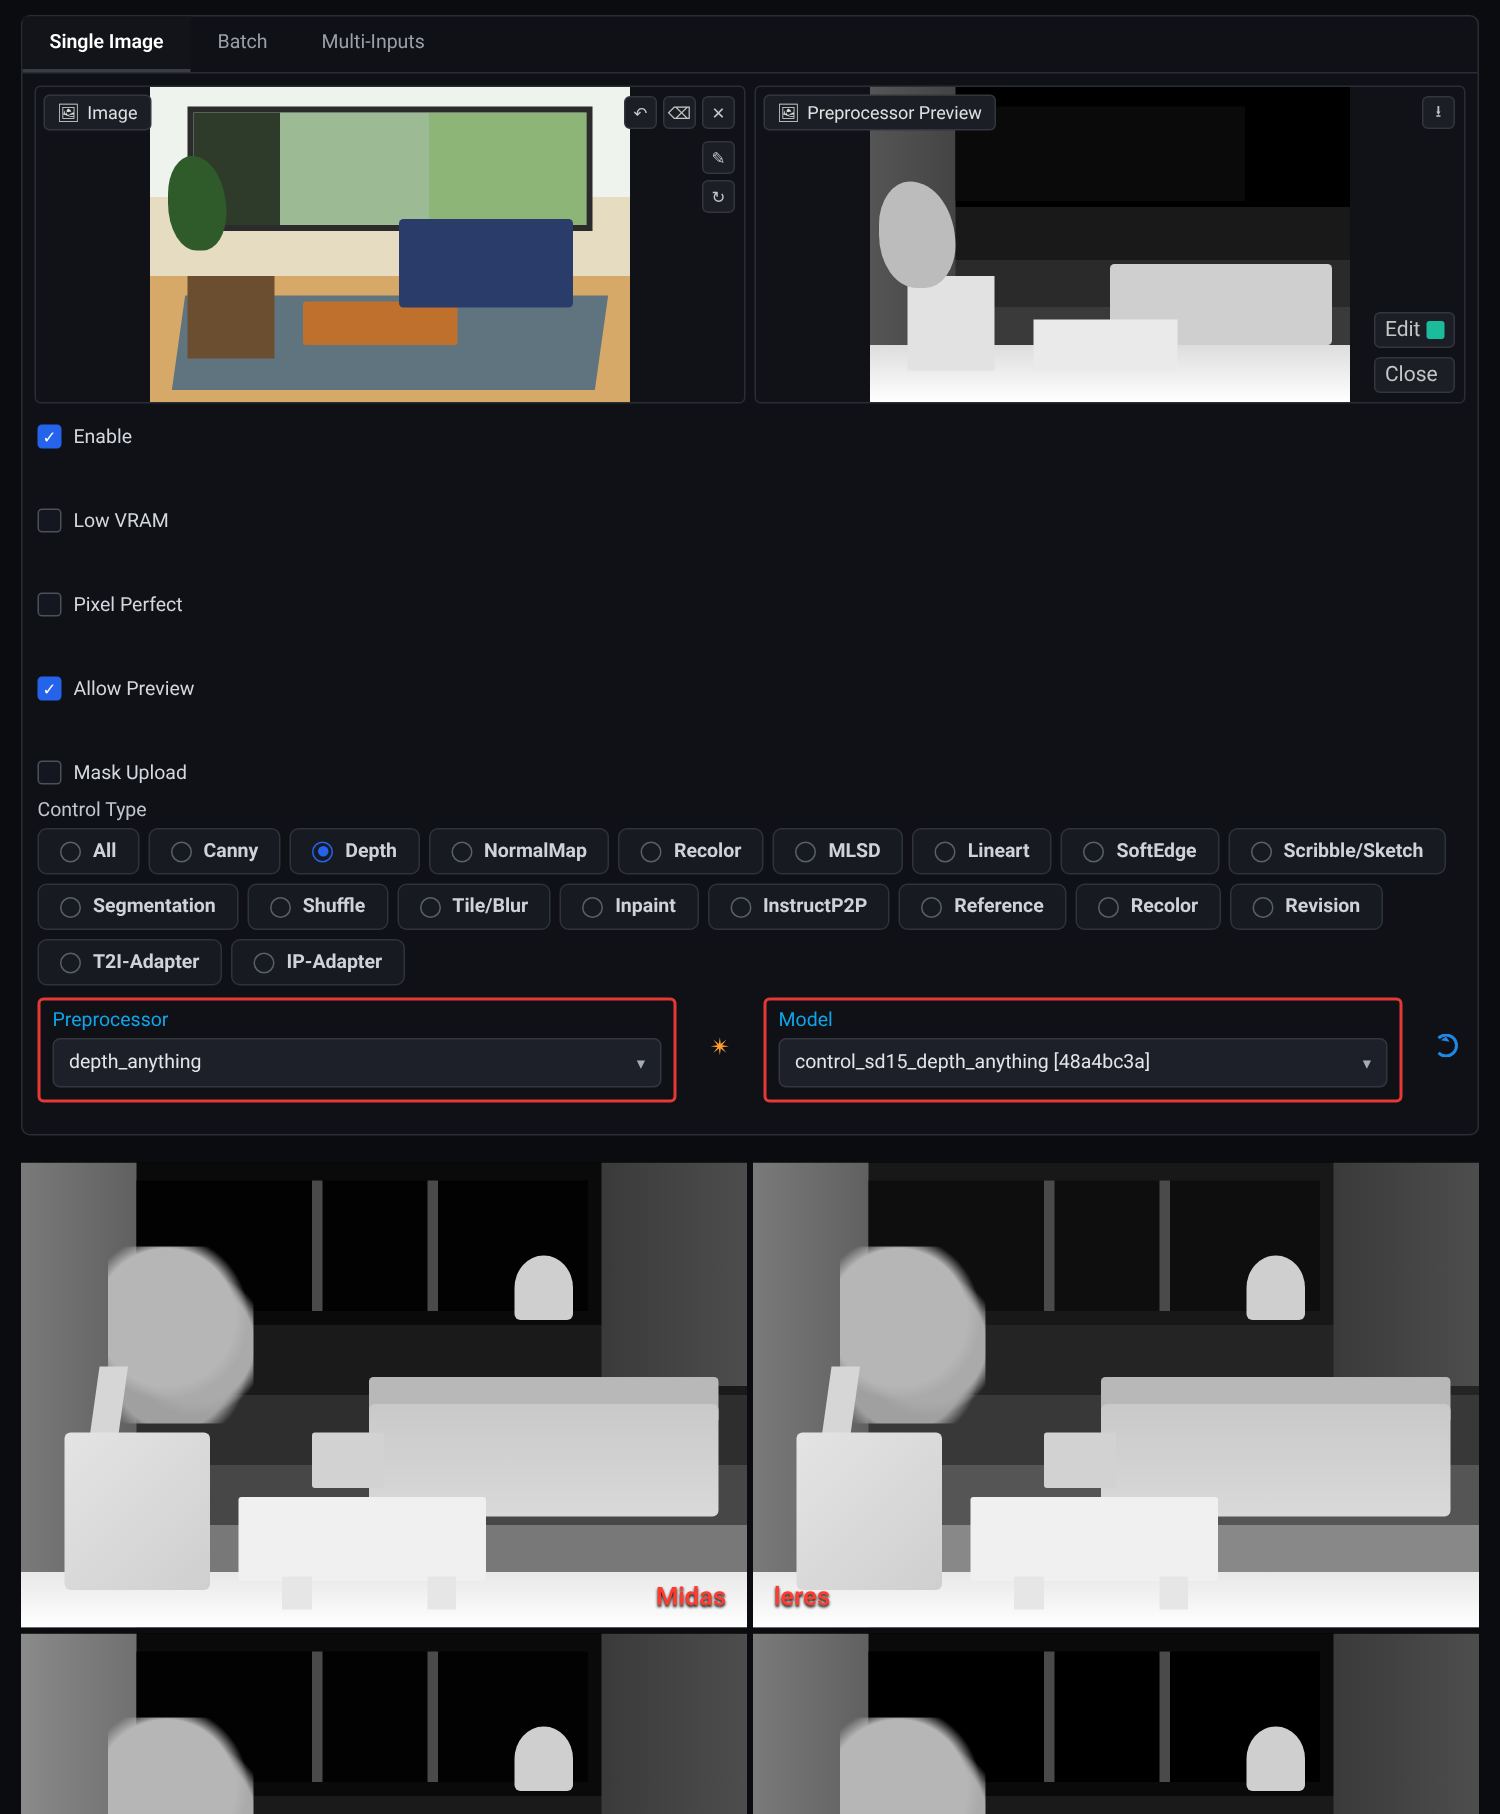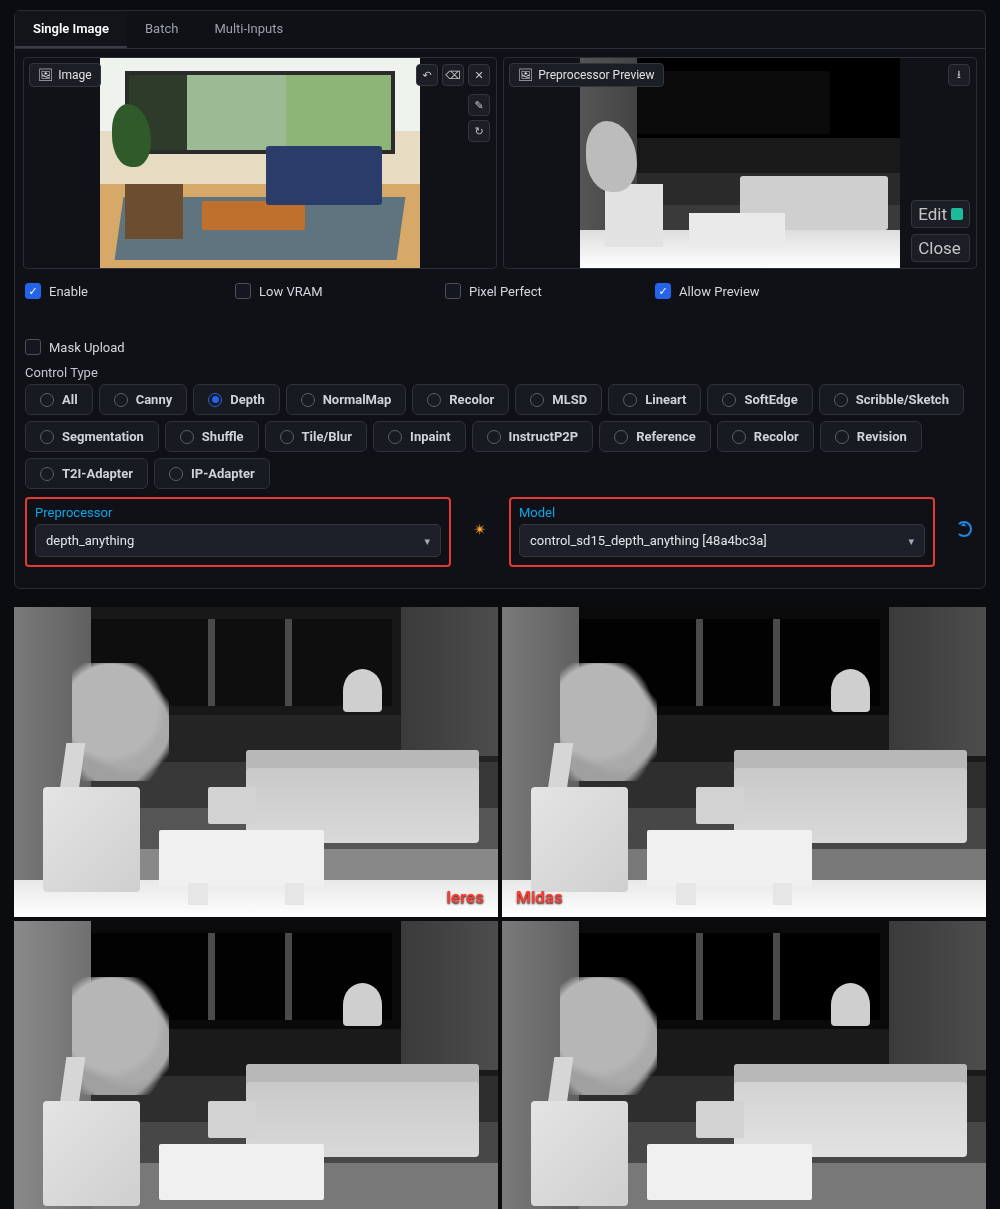--- a/index.html
+++ b/index.html
@@ -113,39 +113,40 @@
   .depth-table{position:absolute;left:34%;bottom:10%;width:30%;height:16%;background:#eaeaea;}
   .depth-chair{position:absolute;left:8%;bottom:10%;width:18%;height:30%;background:#e2e2e2;}
   .depth-plant{position:absolute;left:2%;top:30%;width:16%;height:34%;background:#bcbcbc;border-radius:40% 60% 40% 50%;}
   .depth-floor{position:absolute;left:0;bottom:0;width:100%;height:18%;background:linear-gradient(180deg,#ddd,#fff);}
   .side-actions { position:absolute; right:6px; bottom:6px; display:flex; flex-direction:column; gap:6px; z-index:4;}
   .mini-btn {
     background:#1b1e25;
     border:1px solid #33363d;
     border-radius:4px;
     padding:3px 6px;
-    font-size:17px;
+    font-size:14px;
     color:#c5c5c5;
     cursor:pointer;
     display:flex; align-items:center; gap:4px;
   }
   .mini-btn .g { width:12px; height:12px; background:#1abc9c; border-radius:2px;}
   .dl-btn { position:absolute; top:6px; right:6px; }
   .hint-row {
     display:flex; justify-content:space-between; align-items:center;
     padding: 2px 10px 4px 10px;
     color:#b9bfc6;
   }
   .hint-icons { display:flex; gap:18px; align-items:center;}
   .hint-ic { width:18px; height:18px; display:flex; align-items:center; justify-content:center; cursor:pointer; color:#c5c5c5;}
   .check-row {
     display:flex;
     gap: 40px;
     padding: 6px 10px 4px 10px;
     flex-wrap:wrap;
+    flex-direction:column;
   }
   .chk { display:flex; align-items:center; gap:8px; cursor:pointer; color:#d4d7dc; width:170px;}
   .chk-box {
     width:16px; height:16px; border:1px solid #4c5059; border-radius:3px;
     display:flex; align-items:center; justify-content:center;
     background:#141720;
   }
   .chk.checked .chk-box { background:#2563eb; border-color:#2563eb; }
   .chk.checked .chk-box::after { content:"✓"; color:#fff; font-size:11px; line-height:1;}
   .section-label { padding: 6px 10px 4px 10px; color:#c3c7cd;}
@@ -428,20 +429,42 @@
       <div class="dd-select">control_sd15_depth_anything [48a4bc3a]</div>
     </div>
     <div class="refresh-btn">
         <div class="refresh-ic"></div>
       </div>
   </div>
 </div>
 
 <div class="comparison">
   <div class="cell">
+    <div class="depthscene v1">
+      <div class="ds-base"></div>
+        <div class="ds-wall-l"></div>
+        <div class="ds-win"></div>
+        <div class="ds-winsep"></div>
+        <div class="ds-winsep2"></div>
+        <div class="ds-wall-r"></div>
+      <div class="ds-floor"></div>
+        <div class="ds-sofa-back"></div>
+        <div class="ds-sofa"></div>
+        <div class="ds-lamp"></div>
+        <div class="ds-side"></div>
+      <div class="ds-table"></div>
+        <div class="ds-tableleg"></div>
+        <div class="ds-tableleg2"></div>
+      <div class="ds-plant"></div>
+        <div class="ds-chair-back"></div>
+        <div class="ds-chair"></div>
+    </div>
+    <div class="cell-label">Midas</div>
+  </div>
+  <div class="cell">
     <div class="depthscene v2">
       <div class="ds-base"></div>
         <div class="ds-wall-l"></div>
         <div class="ds-win"></div>
         <div class="ds-winsep"></div>
         <div class="ds-winsep2"></div>
         <div class="ds-wall-r"></div>
       <div class="ds-floor"></div>
         <div class="ds-sofa-back"></div>
         <div class="ds-sofa"></div>
@@ -450,42 +473,20 @@
       <div class="ds-table"></div>
         <div class="ds-tableleg"></div>
         <div class="ds-tableleg2"></div>
       <div class="ds-plant"></div>
         <div class="ds-chair-back"></div>
         <div class="ds-chair"></div>
     </div>
     <div class="cell-label">leres</div>
   </div>
   <div class="cell">
-    <div class="depthscene v1">
-      <div class="ds-base"></div>
-        <div class="ds-wall-l"></div>
-        <div class="ds-win"></div>
-        <div class="ds-winsep"></div>
-        <div class="ds-winsep2"></div>
-        <div class="ds-wall-r"></div>
-      <div class="ds-floor"></div>
-        <div class="ds-sofa-back"></div>
-        <div class="ds-sofa"></div>
-        <div class="ds-lamp"></div>
-        <div class="ds-side"></div>
-      <div class="ds-table"></div>
-        <div class="ds-tableleg"></div>
-        <div class="ds-tableleg2"></div>
-      <div class="ds-plant"></div>
-        <div class="ds-chair-back"></div>
-        <div class="ds-chair"></div>
-    </div>
-    <div class="cell-label">Midas</div>
-  </div>
-  <div class="cell">
     <div class="depthscene v3">
       <div class="ds-base"></div>
         <div class="ds-wall-l"></div>
         <div class="ds-win"></div>
         <div class="ds-winsep"></div>
         <div class="ds-winsep2"></div>
         <div class="ds-wall-r"></div>
       <div class="ds-sofa-back"></div>
         <div class="ds-sofa"></div>
         <div class="ds-lamp"></div>

